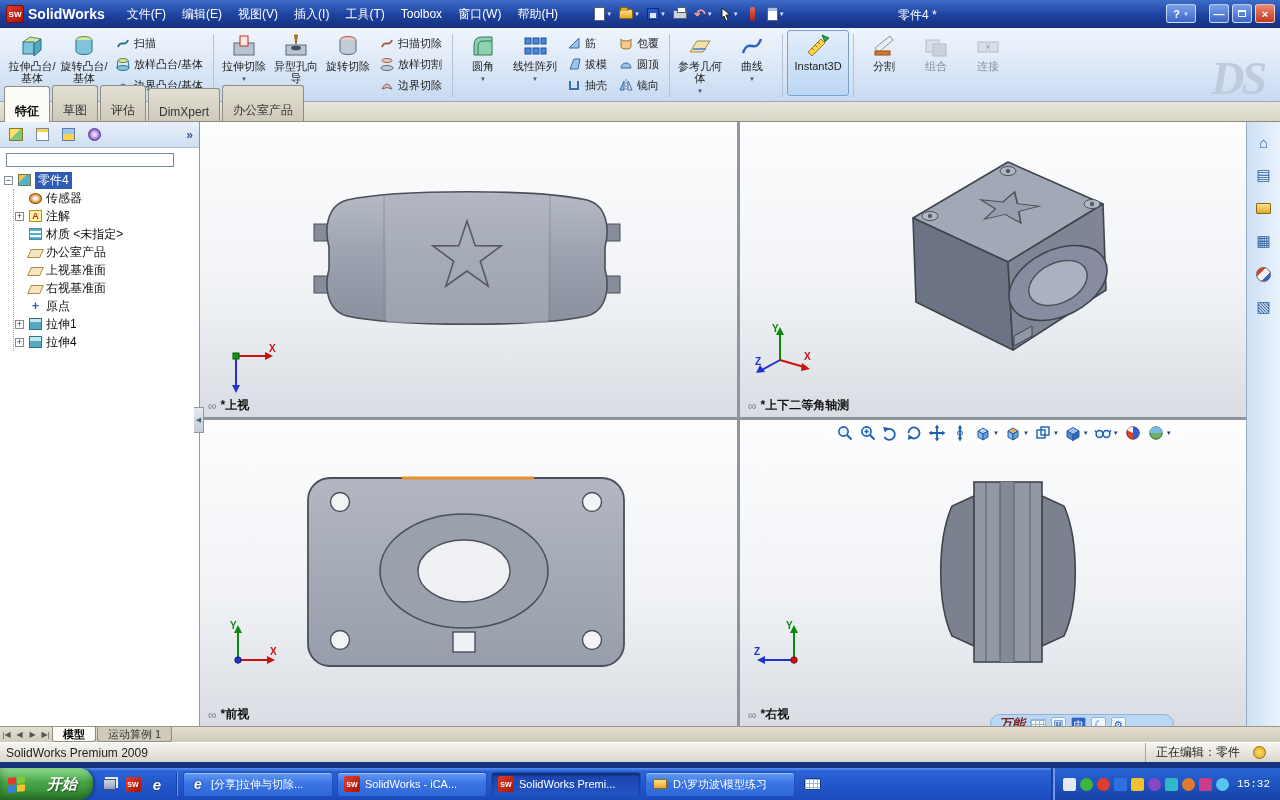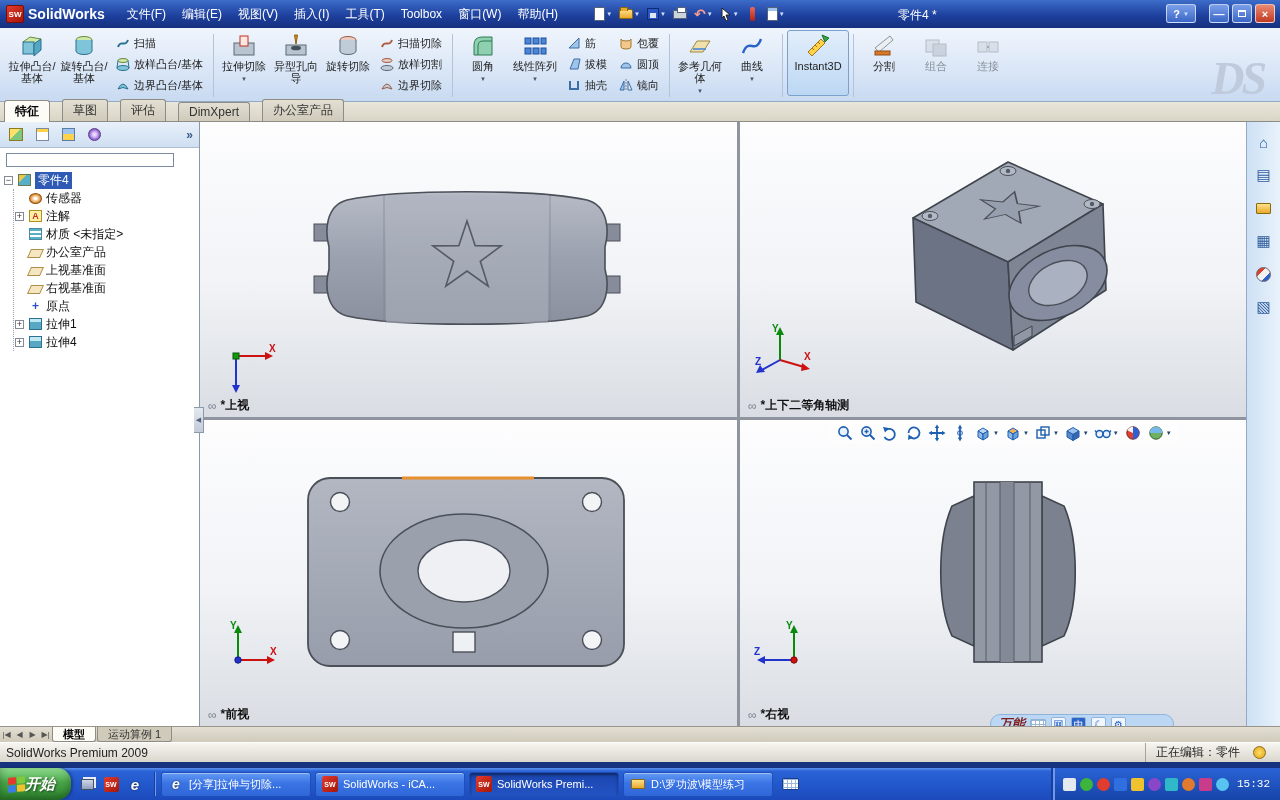--- a/index.html
+++ b/index.html
@@ -45,21 +45,21 @@
 .rb-stack{display:flex;flex-direction:column;gap:3px;padding-top:4px;margin:0 2px;}
 .rb-small{display:flex;align-items:center;gap:4px;font-size:11px;color:#1d1d1d;height:18px;white-space:nowrap;padding:0 3px;border:1px solid transparent;border-radius:2px;}
 .rb-sicon{width:14px;height:14px;flex:0 0 14px;}
 .rsep{width:1px;align-self:stretch;background:#b2c3da;margin:4px 4px;}
 .rb-big.instant{width:62px;background:linear-gradient(#e2eefb,#bcd7f3);border:1px solid #7aa0cc;border-radius:3px;height:66px;}
 .rb-big.disabled{opacity:.45;}
 .ds-mark{position:absolute;right:16px;top:24px;font-family:"Liberation Serif","DejaVu Serif",serif;font-style:italic;font-weight:bold;font-size:46px;color:#bfcbdd;letter-spacing:-3px;}
 
 
 .cmdtabs{position:absolute;left:0;top:102px;width:1280px;height:20px;background:linear-gradient(#e9e6da,#d9d5c6);border-bottom:1px solid #8d8d86;display:flex;align-items:flex-end;padding-left:4px;}
-.ctab{font-size:12px;padding:2px 10px 2px;border:1px solid #8d8d86;border-bottom:none;background:linear-gradient(#e3dfd2,#cfcaba);margin-right:12px;border-radius:3px 3px 0 0;color:#333;}
+.ctab{font-size:12px;padding:16px 10px 2px;border:1px solid #8d8d86;border-bottom:none;background:linear-gradient(#e3dfd2,#cfcaba);margin-right:2px;border-radius:3px 3px 0 0;color:#333;}
 .ctab.active{background:#fcfbf6;font-weight:bold;color:#000;position:relative;top:1px;}
 
 
 .main{position:absolute;left:0;top:122px;width:1280px;height:604px;}
 .left-panel{position:absolute;left:0;top:0;width:200px;height:604px;background:#fff;border-right:1px solid #8b98a8;}
 .fm-toolbar{height:26px;background:linear-gradient(#e8f0fa,#cfdff2);border-bottom:1px solid #aebfd4;display:flex;align-items:center;gap:2px;padding:0 4px;}
 .fmi{width:24px;height:20px;display:flex;align-items:center;justify-content:center;border:1px solid transparent;border-radius:2px;}
 .fm-chevrons{margin-left:auto;color:#3a5a86;font-weight:bold;font-size:12px;padding-right:2px;}
 .fmi .g1{width:14px;height:13px;background:linear-gradient(135deg,#ffe06a 45%,#7ec87e 45%);border:1px solid #8a7a20;}
 .fmi .g2{width:13px;height:13px;background:#fff;border:1px solid #7a8aa0;box-shadow:inset 0 3px 0 #ffd24a;}
@@ -125,21 +125,21 @@
 
 
 .statusbar{position:absolute;left:0;top:742px;width:1280px;height:20px;background:linear-gradient(#f6f5f0,#d9d6cc);border-top:1px solid #fff;display:flex;align-items:center;font-size:12px;color:#222;}
 .sb-left{margin-left:6px;}
 .sb-right{position:absolute;right:40px;display:flex;align-items:center;gap:8px;border-left:1px solid #a8a498;padding-left:10px;height:100%;}
 .sb-tip{position:absolute;right:14px;top:3px;width:13px;height:13px;border-radius:50%;background:radial-gradient(#ffe060,#e0a020);border:1px solid #907010;}
 .desktop-strip{position:absolute;left:0;top:762px;width:1280px;height:6px;background:#16337f;}
 
 
 .taskbar{position:absolute;left:0;top:768px;width:1280px;height:32px;background:linear-gradient(180deg,#5a91ee 0%,#2a63d6 10%,#2258cc 50%,#1c4abc 100%);display:flex;align-items:center;color:#fff;}
-.start{height:32px;padding:0 16px 0 8px;border-radius:0 14px 14px 0;background:linear-gradient(180deg,#8fdc8f 0%,#48a548 45%,#2f8a2f 100%);box-shadow:inset 0 -4px 8px rgba(0,0,0,.3),2px 0 3px rgba(0,0,0,.3);display:flex;align-items:center;gap:0;font-size:15px;font-weight:bold;font-style:italic;text-shadow:1px 1px 2px rgba(0,0,0,.5);}
+.start{height:32px;padding:0 16px 0 8px;border-radius:0 14px 14px 0;background:linear-gradient(180deg,#8fdc8f 0%,#48a548 45%,#2f8a2f 100%);box-shadow:inset 0 -4px 8px rgba(0,0,0,.3),2px 0 3px rgba(0,0,0,.3);display:flex;align-items:center;gap:22px;font-size:15px;font-weight:bold;font-style:italic;text-shadow:1px 1px 2px rgba(0,0,0,.5);}
 .flag{width:17px;height:15px;display:grid;grid-template-columns:8px 8px;grid-template-rows:7px 7px;gap:1px;transform:skewY(-6deg);}
 .flag span{border-radius:1px;display:block;}
 .fr{background:#e23b2e;}.fg{background:#7ec83a;}.fb{background:#3a7ee2;}.fy{background:#f2c12e;}
 .ql-area{display:flex;align-items:center;gap:4px;margin:0 6px;}
 .ql{width:20px;height:20px;display:flex;align-items:center;justify-content:center;font-size:12px;}
 .ql .desk{width:13px;height:11px;background:linear-gradient(#cfd8e8,#8fa0c0);border:1px solid #44506a;box-shadow:2px -2px 0 #e8eef8;}
 .ql .swq{width:15px;height:15px;background:linear-gradient(135deg,#e23b2e,#a31608);border-radius:2px;color:#fff;font-size:7px;font-weight:bold;display:flex;align-items:center;justify-content:center;}
 .ql .ie{color:#fff;font-size:15px;font-weight:bold;font-style:italic;text-shadow:0 0 2px #123;}
 .tb-sep{width:2px;height:24px;background:#17409e;border-right:1px solid #6f97ea;margin:0 3px;}
 .task{width:150px;height:25px;margin:0 2px;border-radius:3px;background:linear-gradient(#639af4,#3a74e4 45%,#2f66d8);border:1px solid #1e4fb8;box-shadow:inset 0 1px 0 rgba(255,255,255,.4);display:flex;align-items:center;gap:5px;padding:0 6px;font-size:11px;overflow:hidden;white-space:nowrap;}

